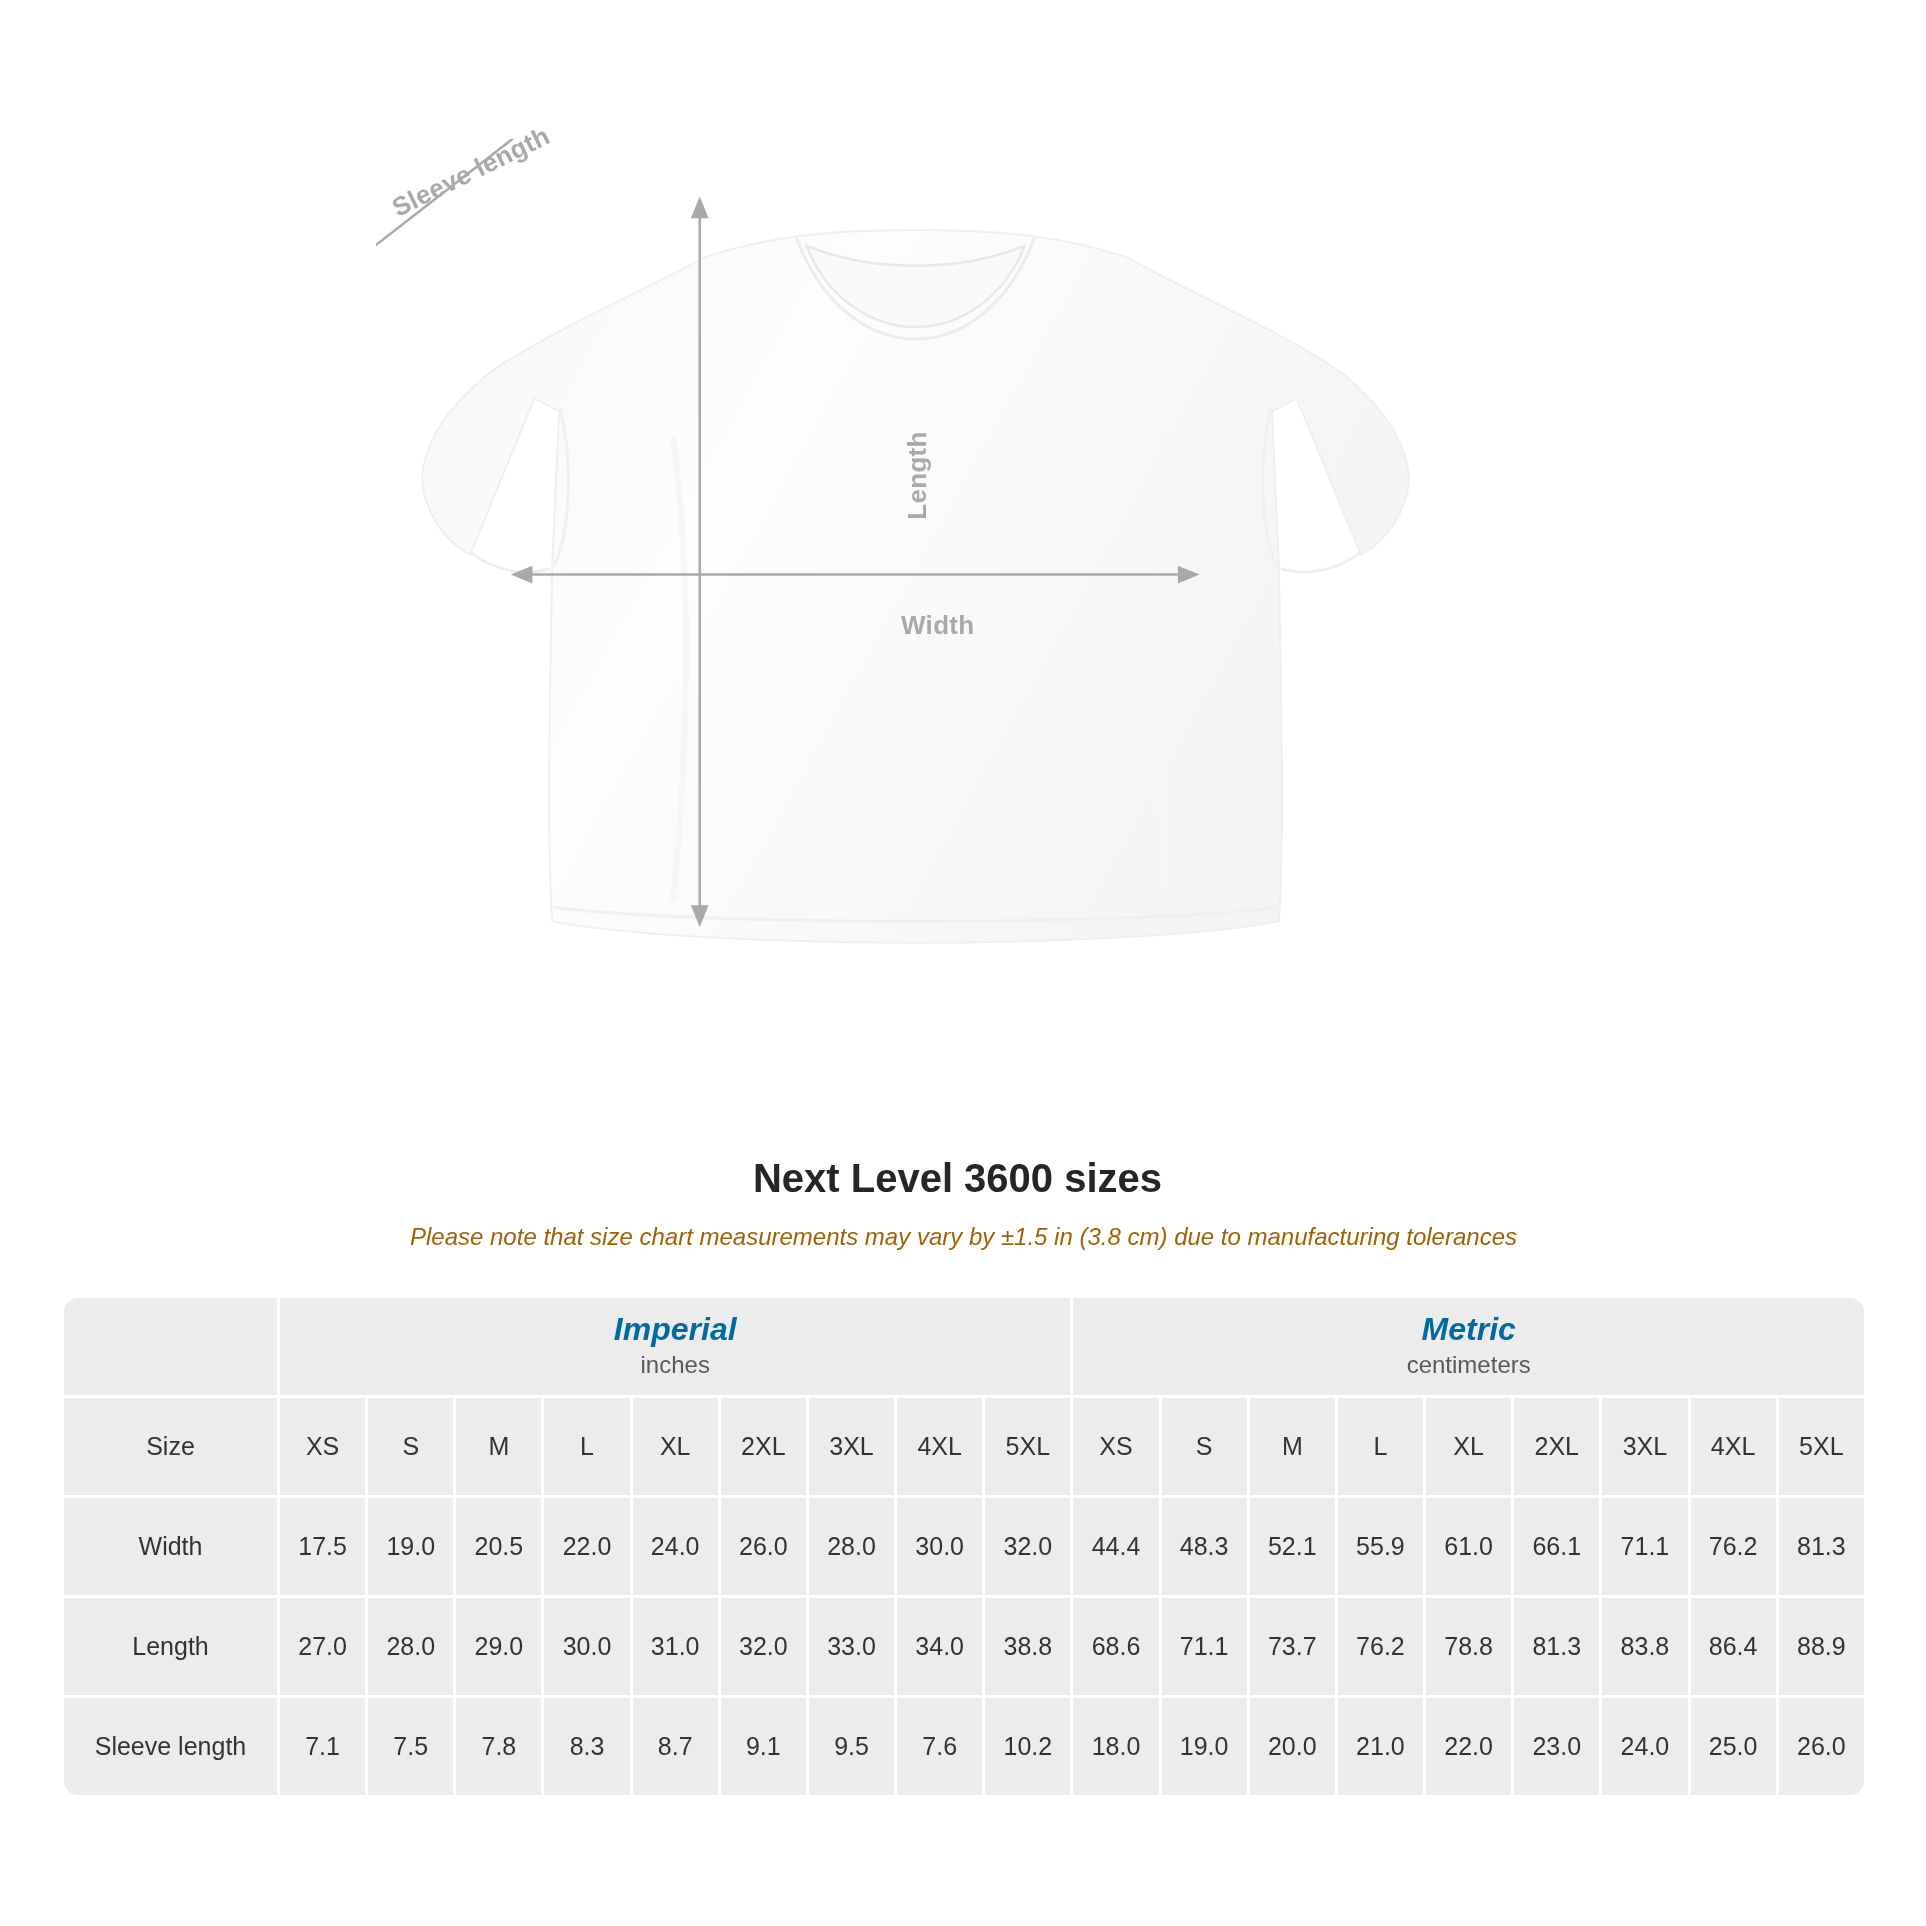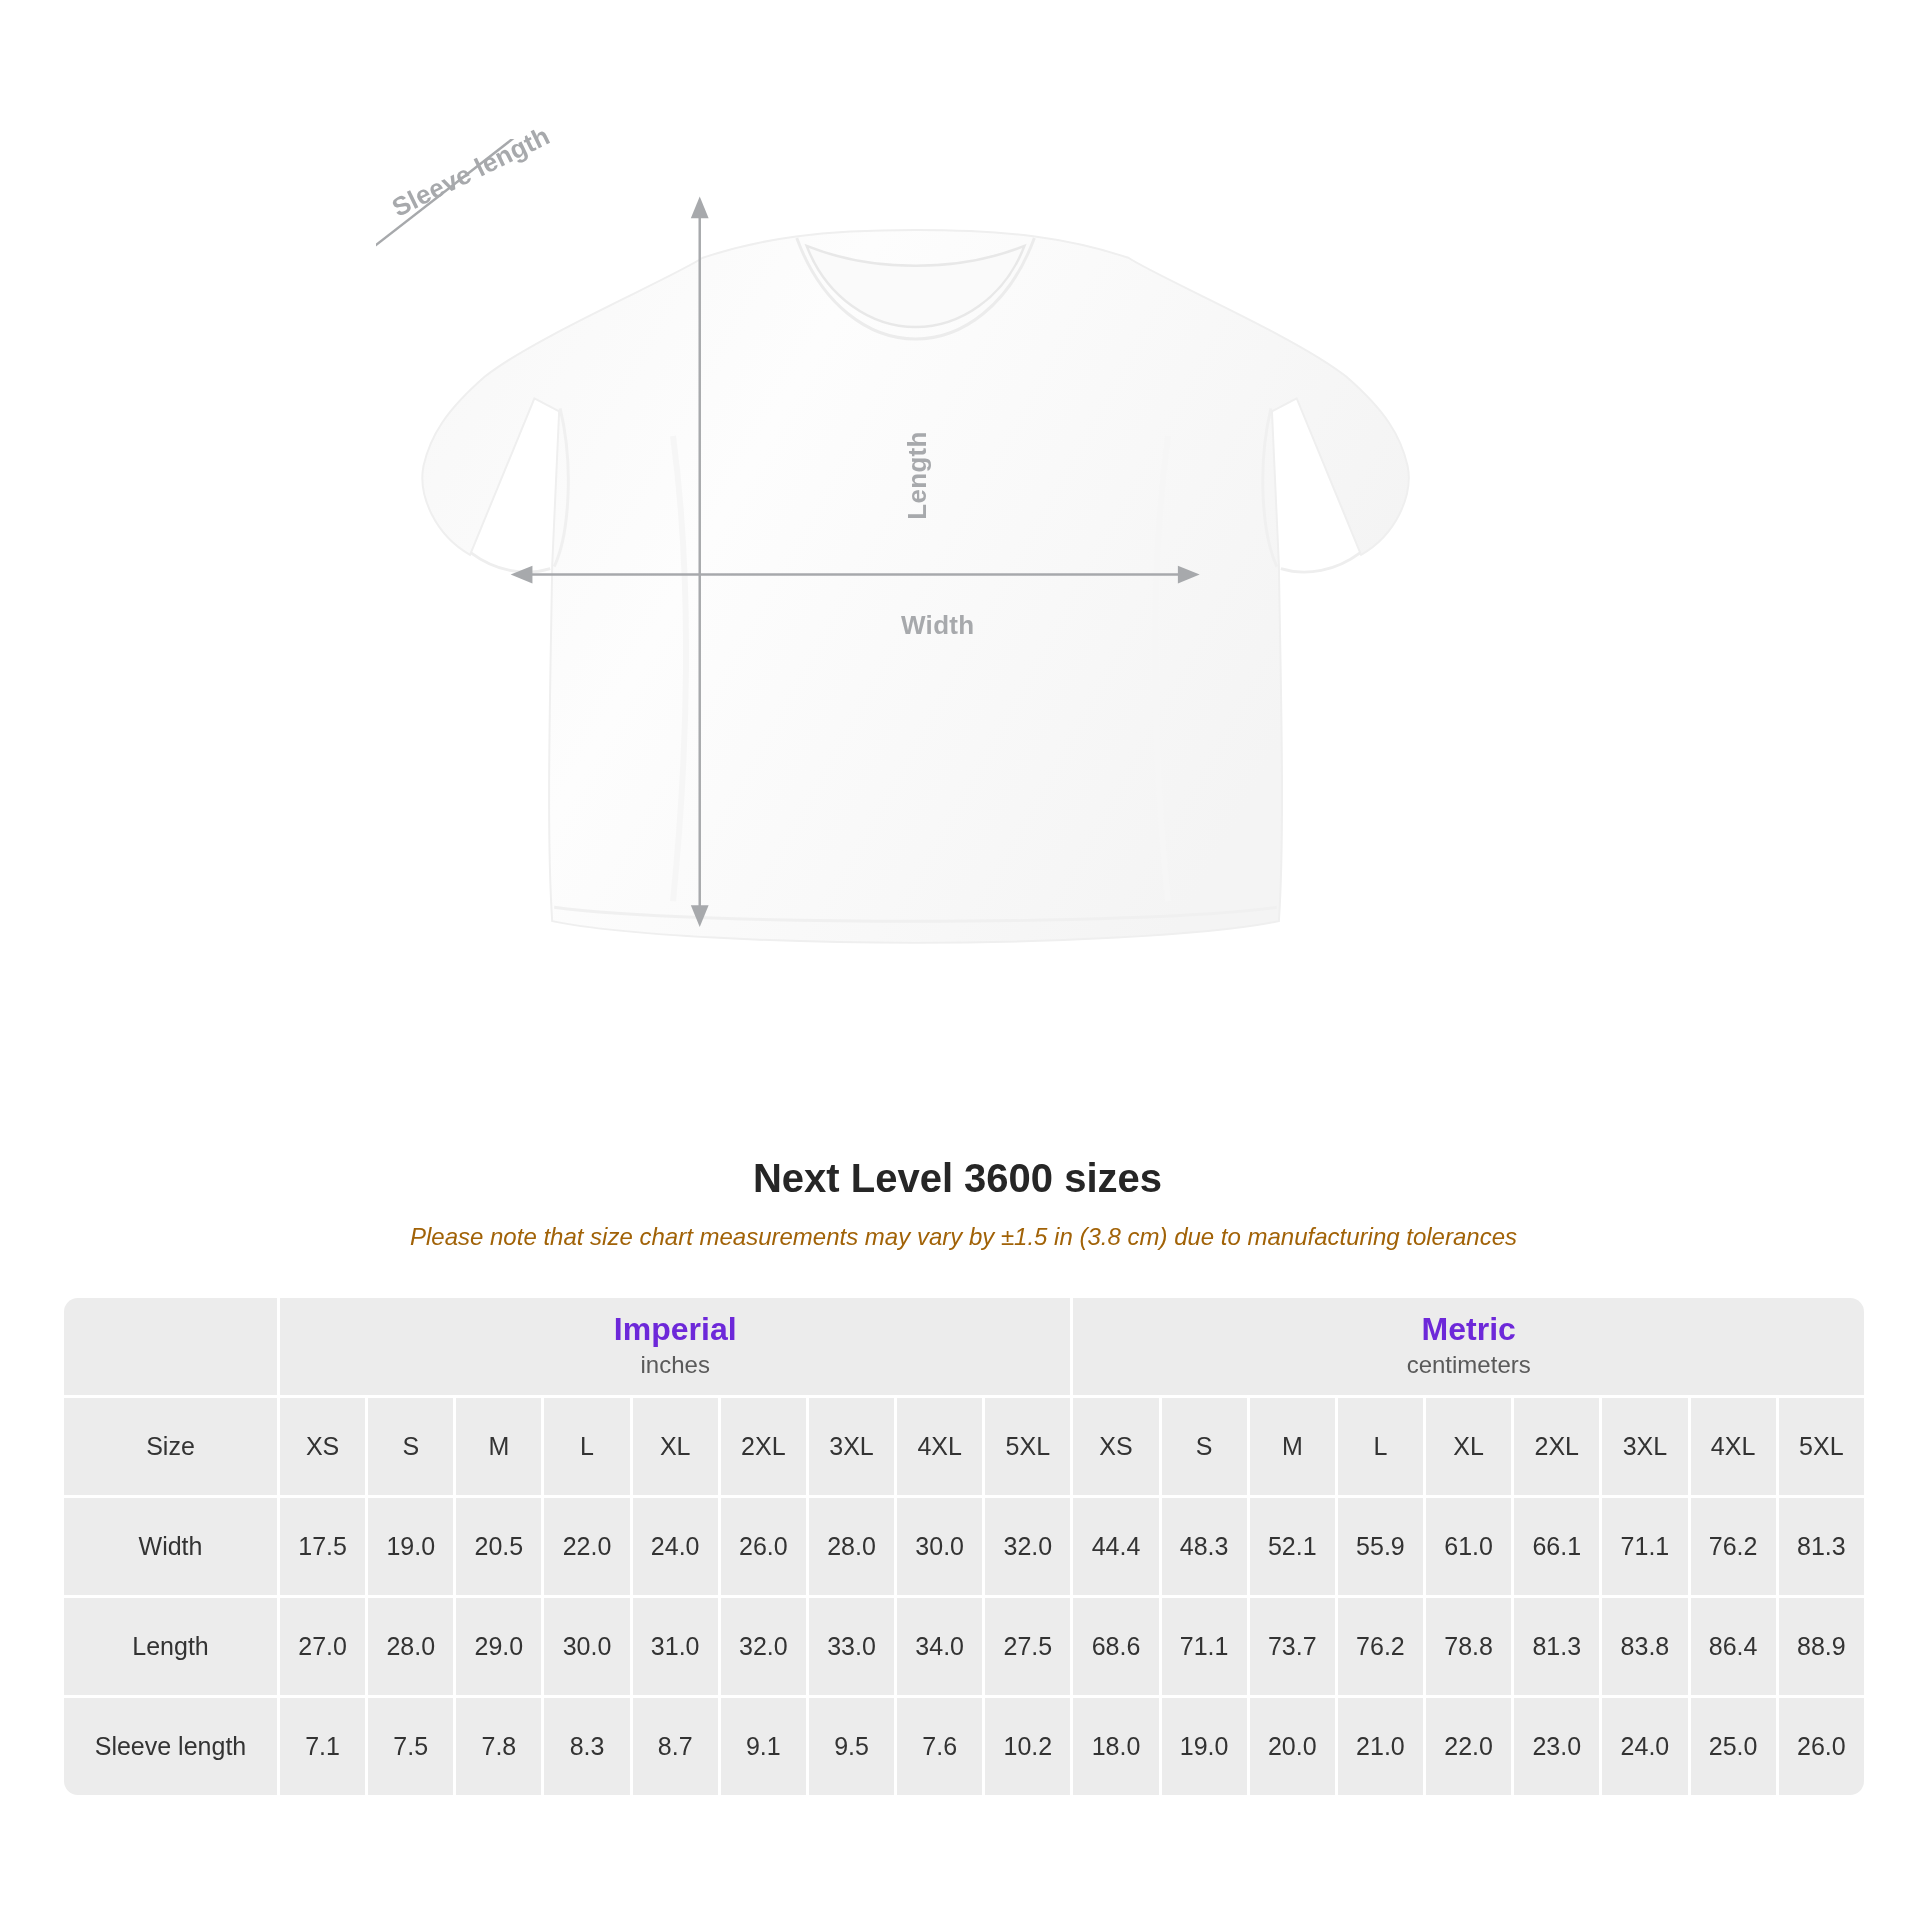--- a/index.html
+++ b/index.html
@@ -105,21 +105,22 @@
     height: 97px;
     font-weight: normal;
   }
   .unit-head {
     background: #ececec;
     height: 149px;
   }
   .unit-head .u-main {
     font-size: 32px;
     font-weight: bold;
-    color: #6d28d9;
+    font-style: italic;
+    color: #0369a1;
     display: block;
     line-height: 1.15;
   }
   .unit-head .u-sub {
     font-size: 24px;
     color: #5a5a5a;
     display: block;
     line-height: 1.4;
   }
   .corner-cell { background: #ececec; }
@@ -281,21 +282,21 @@
         <tr>
           <td class="row-head first-col">Length</td>
           <td class="val-cell data-col">27.0</td>
           <td class="val-cell data-col">28.0</td>
           <td class="val-cell data-col">29.0</td>
           <td class="val-cell data-col">30.0</td>
           <td class="val-cell data-col">31.0</td>
           <td class="val-cell data-col">32.0</td>
           <td class="val-cell data-col">33.0</td>
           <td class="val-cell data-col">34.0</td>
-          <td class="val-cell data-col">27.5</td>
+          <td class="val-cell data-col">38.8</td>
           <td class="val-cell data-col">68.6</td>
           <td class="val-cell data-col">71.1</td>
           <td class="val-cell data-col">73.7</td>
           <td class="val-cell data-col">76.2</td>
           <td class="val-cell data-col">78.8</td>
           <td class="val-cell data-col">81.3</td>
           <td class="val-cell data-col">83.8</td>
           <td class="val-cell data-col">86.4</td>
           <td class="val-cell data-col">88.9</td>
         </tr>

